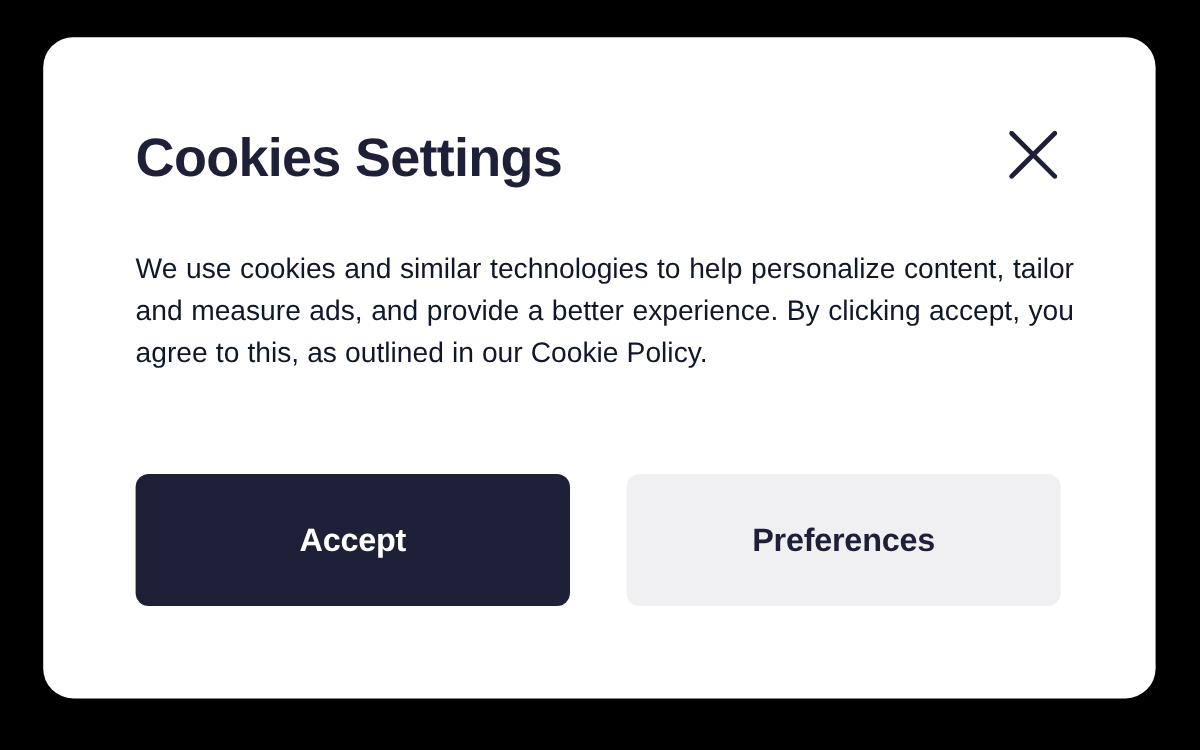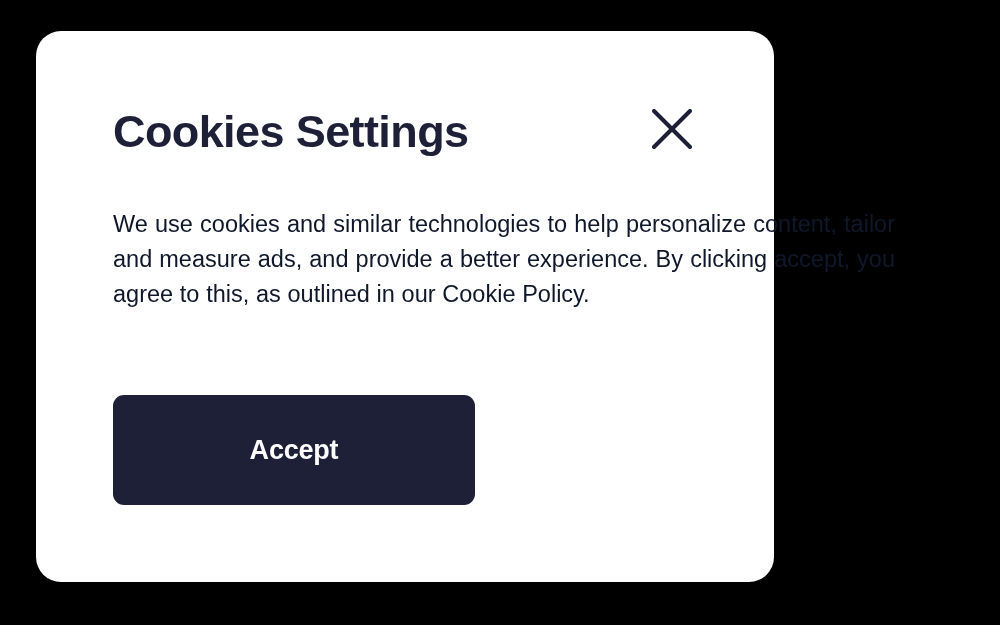--- a/index.html
+++ b/index.html
@@ -21,21 +21,21 @@
     width: 1000px;
     height: 625px;
     background: #000000;
   }
 
   
   .cookie-card {
     position: absolute;
     left: 36px;
     top: 31px;
-    width: 738px;
+    width: 927px;
     height: 551px;
     background: #ffffff;
     border-radius: 25px;
     box-sizing: border-box;
   }
 
   
   .card-header {
     position: absolute;
     left: 77px;   
@@ -145,16 +145,17 @@
             <line x1="38" y1="2" x2="2" y2="38" stroke="#1e2038" stroke-width="4" stroke-linecap="round"></line>
           </svg>
         </span>
       </button>
     </div>
 
     <p class="dialog-body">We use cookies and similar technologies to help personalize content, tailor and measure ads, and provide a better experience. By clicking accept, you agree to this, as outlined in our Cookie Policy.</p>
 
     <div class="actions">
       <button class="btn btn-accept">Accept</button>
+      <button class="btn btn-preferences">Preferences</button>
     </div>
 
   </div>
 </div>
 
 </body></html>

